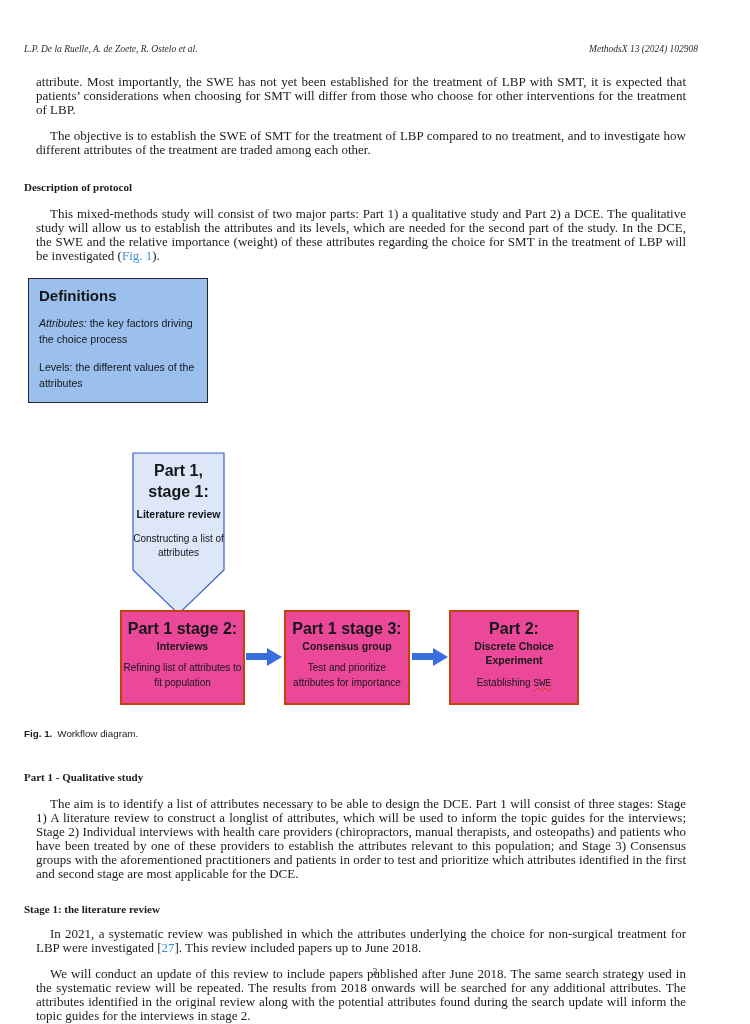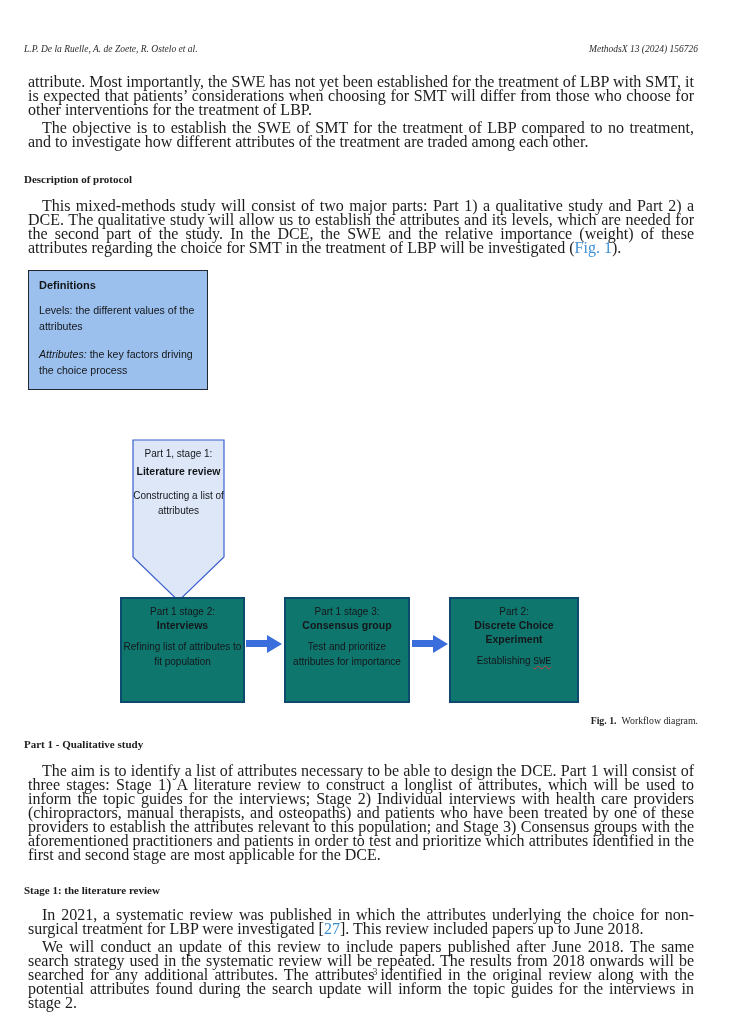--- a/index.html
+++ b/index.html
@@ -1,88 +1,88 @@
 <!DOCTYPE html>
 <html><head>
 <meta charset="utf-8">
 <style>
   html,body{margin:0;padding:0;background:#ffffff;}
   .page{position:relative;width:750px;height:1024px;background:#ffffff;overflow:hidden;
         font-family:"Liberation Serif", serif;color:#1c1c1c;}
   .content{padding:44px 52px 0 24px;}
   .running-header{display:flex;justify-content:space-between;font-style:italic;
         font-size:9.5px;color:#2b2b2b;margin-bottom:21px;}
-  .body-text{font-size:16px;line-height:14px;text-align:justify;margin:4px;}
+  .body-text{font-size:13px;line-height:14px;text-align:justify;margin:12px;}
   .indent{text-indent:14px;}
   .section-heading{font-size:11px;font-weight:bold;margin:24px 0 0 0;}
   .after-heading{margin-top:14px;}
   .ref-link{color:#3d8fd6;cursor:pointer;text-decoration:none;}
 
   
   .definitions-box{margin:15px 0 0 4px;width:158px;min-height:98px;background:#9bc0ee;
         border:1.5px solid #23262e;padding:8px 10px 10px 10px;
         font-family:"Liberation Sans", sans-serif;font-size:10.6px;color:#14161a;}
-  .def-title{font-weight:bold;font-size:11px;}
+  .def-title{font-weight:bold;font-size:15px;}
   .def-line{margin:11px 0 0 0;line-height:1.55;}
   .italic{font-style:italic;}
 
   
   .diagram{position:relative;height:300px;margin-top:44px;
         font-family:"Liberation Sans", sans-serif;color:#14161a;}
   .pentagon-wrap{position:absolute;left:108px;top:5px;width:93px;height:163px;}
   .pentagon-svg{position:absolute;left:0;top:0;}
   .pentagon-text{position:absolute;left:0;top:0;width:93px;padding-top:8px;text-align:center;}
-  .d-title{font-weight:normal;font-size:10px;line-height:1.35;}
+  .d-title{font-weight:bold;font-size:16px;line-height:1.35;}
   .d-name{font-weight:bold;font-size:10.5px;line-height:1.35;}
   .pentagon-text .d-name{margin-top:4px;}
   .d-body{font-size:10px;line-height:1.45;margin-top:11px;}
-  .d-box{position:absolute;top:163px;height:106px;background:#0f766e;
-        border:2px solid #0c4a6e;box-sizing:border-box;text-align:center;
+  .d-box{position:absolute;top:163px;height:95px;background:#ec4899;
+        border:2px solid #c2410c;box-sizing:border-box;text-align:center;
         padding-top:6px;overflow:hidden;}
   .d-box .d-body{margin-top:8px;}
   .box-stage2{left:96px;width:125px;}
   .box-stage3{left:260px;width:126px;}
   .box-part2{left:425px;width:130px;}
   .arrow{position:absolute;display:flex;align-items:center;}
   .arrow .shaft{width:21px;height:7px;background:#3b6edd;}
   .arrow .head{width:0;height:0;border-left:15px solid #3b6edd;
         border-top:9px solid transparent;border-bottom:9px solid transparent;}
   .arrow1{left:222px;top:201px;}
   .arrow2{left:388px;top:201px;}
   .misspelled{text-decoration:underline;text-decoration-style:wavy;
         text-decoration-color:#d03a3a;text-decoration-thickness:1px;font-family:Liberation Mono, monospace;}
-  .figure-caption{position:absolute;left:0;right:0;top:281px;text-align:right;
-        font-family:Liberation Serif, serif;font-size:9.8px;color:#1c1c1c;}
+  .figure-caption{position:absolute;left:0;right:0;top:281px;text-align:left;
+        font-family:Liberation Sans, sans-serif;font-size:9.8px;color:#1c1c1c;}
   .caption-label{font-weight:bold;margin-right:5px;}
 
   .page-footer{position:absolute;left:0;right:0;top:966px;text-align:center;
         font-size:10px;color:#3a3a3a;}
 </style>
 </head>
 <body>
 
 <div class="page">
   <div class="content">
 
     <div class="running-header">
       <span>L.P. De la Ruelle, A. de Zoete, R. Ostelo et al.</span>
-      <span>MethodsX 13 (2024) 156726</span>
+      <span>MethodsX 13 (2024) 102908</span>
     </div>
 
     <p class="body-text">attribute. Most importantly, the SWE has not yet been established for the treatment of LBP with SMT, it is expected that patients’ considerations when choosing for SMT will differ from those who choose for other interventions for the treatment of LBP.</p>
     <p class="body-text indent">The objective is to establish the SWE of SMT for the treatment of LBP compared to no treatment, and to investigate how different attributes of the treatment are traded among each other.</p>
 
     <h2 class="section-heading">Description of protocol</h2>
 
     <p class="body-text indent after-heading"><span>This mixed-methods study will consist of two major parts: Part 1) a qualitative study and Part 2) a DCE. The qualitative study will allow us to establish the attributes and its levels, which are needed for the second part of the study. In the DCE, the SWE and the relative importance (weight) of these attributes regarding the choice for SMT in the treatment of LBP will be investigated (</span><span class="ref-link">Fig. 1</span><span>).</span></p>
 
     <div class="definitions-box">
       <div class="def-title">Definitions</div>
+      <p class="def-line"><span class="italic">Attributes:</span><span> the key factors driving the choice process</span></p>
       <p class="def-line">Levels: the different values of the attributes</p>
-      <p class="def-line"><span class="italic">Attributes:</span><span> the key factors driving the choice process</span></p>
     </div>
 
     <div class="diagram">
 
       <div class="pentagon-wrap">
         <svg class="pentagon-svg" width="93" height="163" viewBox="0 0 93 163">
           <polygon points="1,1 92,1 92,118 46.5,162 1,118" fill="#dde7f8" stroke="#3a5fcd" stroke-width="1.2"></polygon>
         </svg>
         <div class="pentagon-text">
           <div class="d-title">Part 1, stage 1:</div>
@@ -117,21 +117,21 @@
         <div class="d-title">Part 2:</div>
         <div class="d-name">Discrete Choice Experiment</div>
         <div class="d-body"><span>Establishing </span><span class="misspelled">SWE</span></div>
       </div>
 
       <div class="figure-caption">
         <span class="caption-label">Fig. 1.</span><span>Workflow diagram.</span>
       </div>
     </div>
 
-    <h2 class="section-heading" style="margin-top:4px;">Part 1 - Qualitative study</h2>
+    <h2 class="section-heading" style="margin-top:24px;">Part 1 - Qualitative study</h2>
     <p class="body-text indent after-heading">The aim is to identify a list of attributes necessary to be able to design the DCE. Part 1 will consist of three stages: Stage 1) A literature review to construct a longlist of attributes, which will be used to inform the topic guides for the interviews; Stage 2) Individual interviews with health care providers (chiropractors, manual therapists, and osteopaths) and patients who have been treated by one of these providers to establish the attributes relevant to this population; and Stage 3) Consensus groups with the aforementioned practitioners and patients in order to test and prioritize which attributes identified in the first and second stage are most applicable for the DCE.</p>
 
     <h2 class="section-heading" style="margin-top:22px;">Stage 1: the literature review</h2>
     <p class="body-text indent after-heading" style="margin-top:12px;"><span>In 2021, a systematic review was published in which the attributes underlying the choice for non-surgical treatment for LBP were investigated [</span><span class="ref-link">27</span><span>]. This review included papers up to June 2018.</span></p>
     <p class="body-text indent">We will conduct an update of this review to include papers published after June 2018. The same search strategy used in the systematic review will be repeated. The results from 2018 onwards will be searched for any additional attributes. The attributes identified in the original review along with the potential attributes found during the search update will inform the topic guides for the interviews in stage 2.</p>
 
   </div>
 
   <div class="page-footer">
     <span>3</span>

